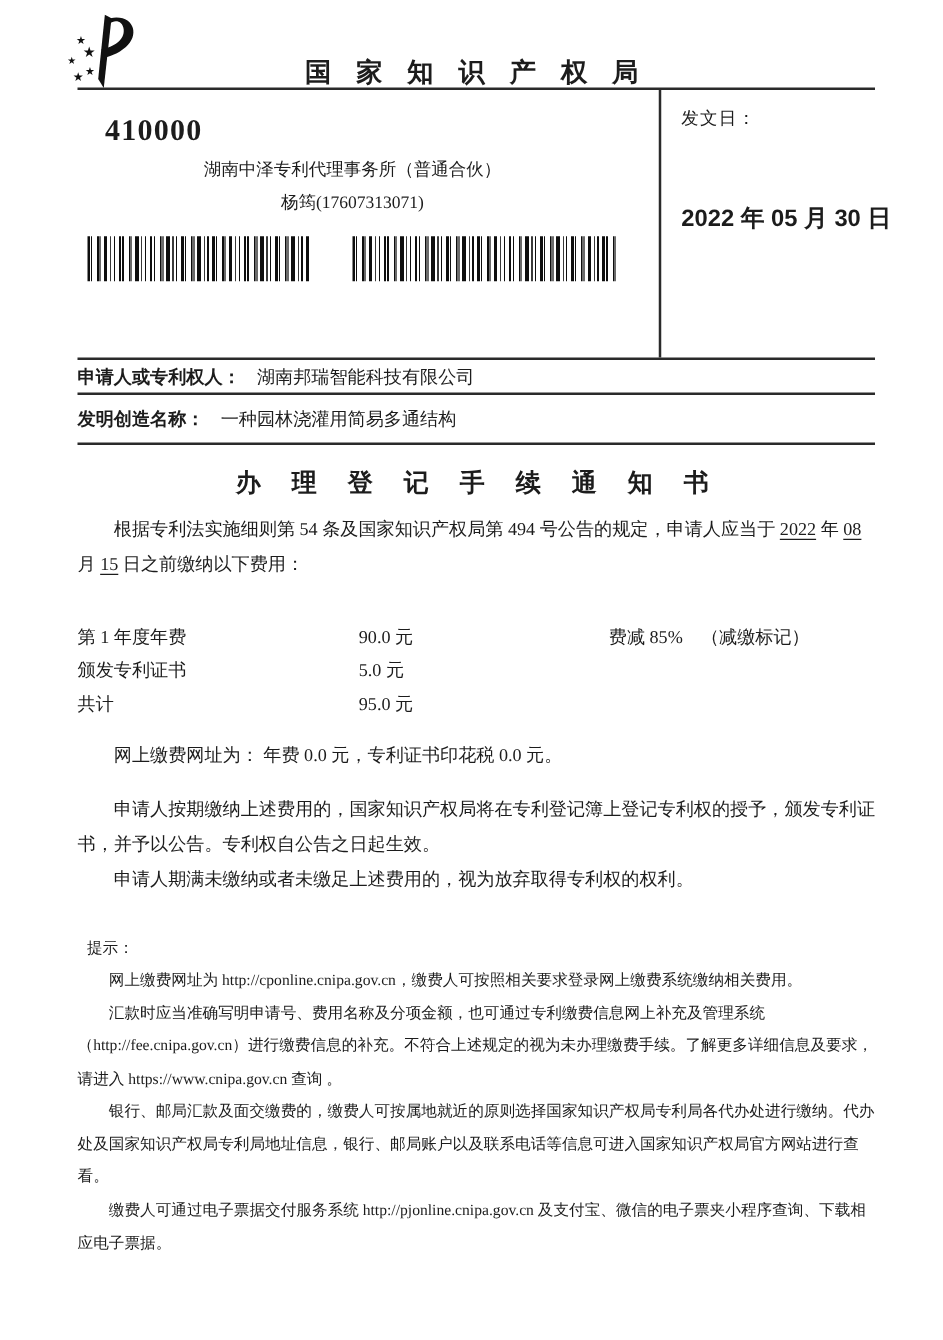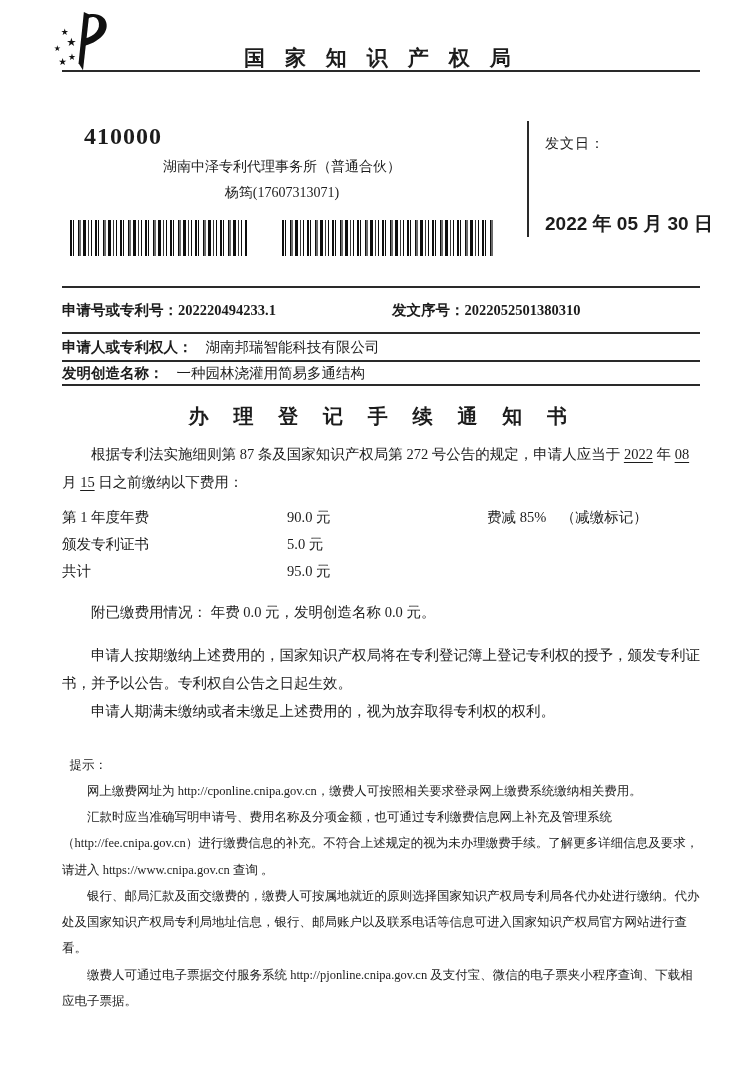--- a/index.html
+++ b/index.html
@@ -17,21 +17,21 @@
 
   
   .header { position: relative; height: 72px; border-bottom: 2px solid #2a2a2a; margin: 0 54px 0 62px; }
   .logo { position: absolute; left: -10px; top: 10px; }
   .agency-title {
     text-align: center; font-size: 21px; font-weight: bold;
     letter-spacing: 0.35em; padding-top: 44px; white-space: nowrap;
   }
 
   
-  .topbox { display: flex; margin: 0 54px 0 62px; height: 216px; border-bottom: 2px solid #2a2a2a; align-items: center; }
+  .topbox { display: flex; margin: 0 54px 0 62px; height: 216px; border-bottom: 2px solid #2a2a2a; }
   .mail-col { width: 465px; padding-top: 20px; }
   .postal { font-size: 24px; font-weight: bold; padding-left: 22px; letter-spacing: 1px; }
   .addr-line { font-size: 14px; margin-top: 12px; padding-left: 12px; }
   .agency-line { font-size: 14px; margin-top: 8px; text-align: center; width: 440px; }
   .recipient-line { font-size: 14px; margin-top: 8px; text-align: center; width: 440px; }
   .barcodes { display: flex; gap: 34px; margin-top: 18px; padding-left: 8px; }
   .barcode { height: 36px; }
   .barcode.b1 { width: 178px; }
   .barcode.b2 { width: 212px; }
   .barcode {
@@ -48,37 +48,37 @@
   .dispatch-label { font-size: 14px; letter-spacing: 1px; }
   .dispatch-date {
     margin-top: 58px; font-size: 19px; font-weight: bold;
     font-family: "Liberation Sans", sans-serif; white-space: nowrap; letter-spacing: 0px;
   }
 
   
   .inforow { display: flex; align-items: center; margin: 0 54px 0 62px; border-bottom: 2px solid #2a2a2a; font-size: 14.5px; }
   .inforow.r1 { height: 46px; }
   .inforow.r2 { height: 28px; }
-  .inforow.r3 { height: 24px; }
+  .inforow.r3 { height: 40px; }
   .field { display: inline-block; }
   .field .lab { font-weight: bold; }
   .field .val-b { font-weight: bold; font-family: "Liberation Serif", serif; }
   .w330 { width: 330px; }
   .gap14 { margin-left: 13px; }
 
   
   .notice-title {
     text-align: center; font-size: 20px; font-weight: bold;
     letter-spacing: 0.32em; margin-top: 17px; white-space: nowrap; font-family: Liberation Mono, monospace;
   }
   .para { font-size: 14.5px; line-height: 1.9; text-indent: 2em; }
   .intro { margin-top: 11px; }
   .u { text-decoration: underline; text-underline-offset: 3px; }
 
-  .feetable { margin-top: 8px; font-size: 14.5px; }
+  .feetable { margin-top: 31px; font-size: 14.5px; }
   .feerow { display: flex; line-height: 1.85; }
   .fee-name { width: 225px; }
   .fee-amount { width: 200px; }
   .fee-note { flex: 1; }
   .paid-note { margin-top: 14px; }
 
   .p1 { margin-top: 16px; }
   .p2 { margin-top: 1px; }
 
   
@@ -128,64 +128,56 @@
         <div class="barcode b1"></div>
         <div class="barcode b2"></div>
       </div>
     </div>
     <div class="date-col">
       <div class="dispatch-label">发文日：</div>
       <div class="dispatch-date">2022 年 05 月 30 日</div>
     </div>
   </div>
 
-  <div class="inforow r1">
-    <span class="field w330">
-      <span class="lab">申请号或专利号：</span><span class="val-b">202220494233.1</span>
-    </span>
-    <span class="field">
-      <span class="lab">发文序号：</span><span class="val-b">2022052501380310</span>
-    </span>
-  </div>
   <div class="inforow r2">
     <span class="field">
       <span class="lab">申请人或专利权人：</span><span class="gap14">湖南邦瑞智能科技有限公司</span>
     </span>
   </div>
   <div class="inforow r3">
     <span class="field">
       <span class="lab">发明创造名称：</span><span class="gap14">一种园林浇灌用简易多通结构</span>
     </span>
   </div>
 
   <div class="content">
 
     <div class="notice-title">办 理 登 记 手 续 通 知 书</div>
 
-    <p class="para intro"><span>根据专利法实施细则第 87 条及国家知识产权局第 272 号公告的规定，申请人应当于 </span><span class="u">2022</span><span> 年 </span><span class="u">08</span><span> 月 </span><span class="u">15</span><span> 日</span><span>之前缴纳以下费用：</span></p>
+    <p class="para intro"><span>根据专利法实施细则第 54 条及国家知识产权局第 494 号公告的规定，申请人应当于 </span><span class="u">2022</span><span> 年 </span><span class="u">08</span><span> 月 </span><span class="u">15</span><span> 日</span><span>之前缴纳以下费用：</span></p>
 
     <div class="feetable">
       <div class="feerow">
         <span class="fee-name">第 1 年度年费</span>
         <span class="fee-amount">90.0 元</span>
         <span class="fee-note">费减 85%　（减缴标记）</span>
       </div>
       <div class="feerow">
         <span class="fee-name">颁发专利证书</span>
         <span class="fee-amount">5.0 元</span>
         <span class="fee-note"></span>
       </div>
       <div class="feerow">
         <span class="fee-name">共计</span>
         <span class="fee-amount">95.0 元</span>
         <span class="fee-note"></span>
       </div>
     </div>
 
-    <p class="para paid-note">附已缴费用情况： 年费 0.0 元，发明创造名称 0.0 元。</p>
+    <p class="para paid-note">网上缴费网址为： 年费 0.0 元，专利证书印花税 0.0 元。</p>
 
     <p class="para p1">申请人按期缴纳上述费用的，国家知识产权局将在专利登记簿上登记专利权的授予，颁发专利证书，并予以公告。专利权自公告之日起生效。</p>
     <p class="para p2">申请人期满未缴纳或者未缴足上述费用的，视为放弃取得专利权的权利。</p>
 
     <div class="hints">
       <div class="hint-label">提示：</div>
       <div class="hint-item">网上缴费网址为 http://cponline.cnipa.gov.cn，缴费人可按照相关要求登录网上缴费系统缴纳相关费用。</div>
       <div class="hint-item">汇款时应当准确写明申请号、费用名称及分项金额，也可通过专利缴费信息网上补充及管理系统（http://fee.cnipa.gov.cn）进行缴费信息的补充。不符合上述规定的视为未办理缴费手续。了解更多详细信息及要求，请进入 https://www.cnipa.gov.cn 查询 。</div>
       <div class="hint-item">银行、邮局汇款及面交缴费的，缴费人可按属地就近的原则选择国家知识产权局专利局各代办处进行缴纳。代办处及国家知识产权局专利局地址信息，银行、邮局账户以及联系电话等信息可进入国家知识产权局官方网站进行查看。</div>
       <div class="hint-item">缴费人可通过电子票据交付服务系统 http://pjonline.cnipa.gov.cn 及支付宝、微信的电子票夹小程序查询、下载相应电子票据。</div>

